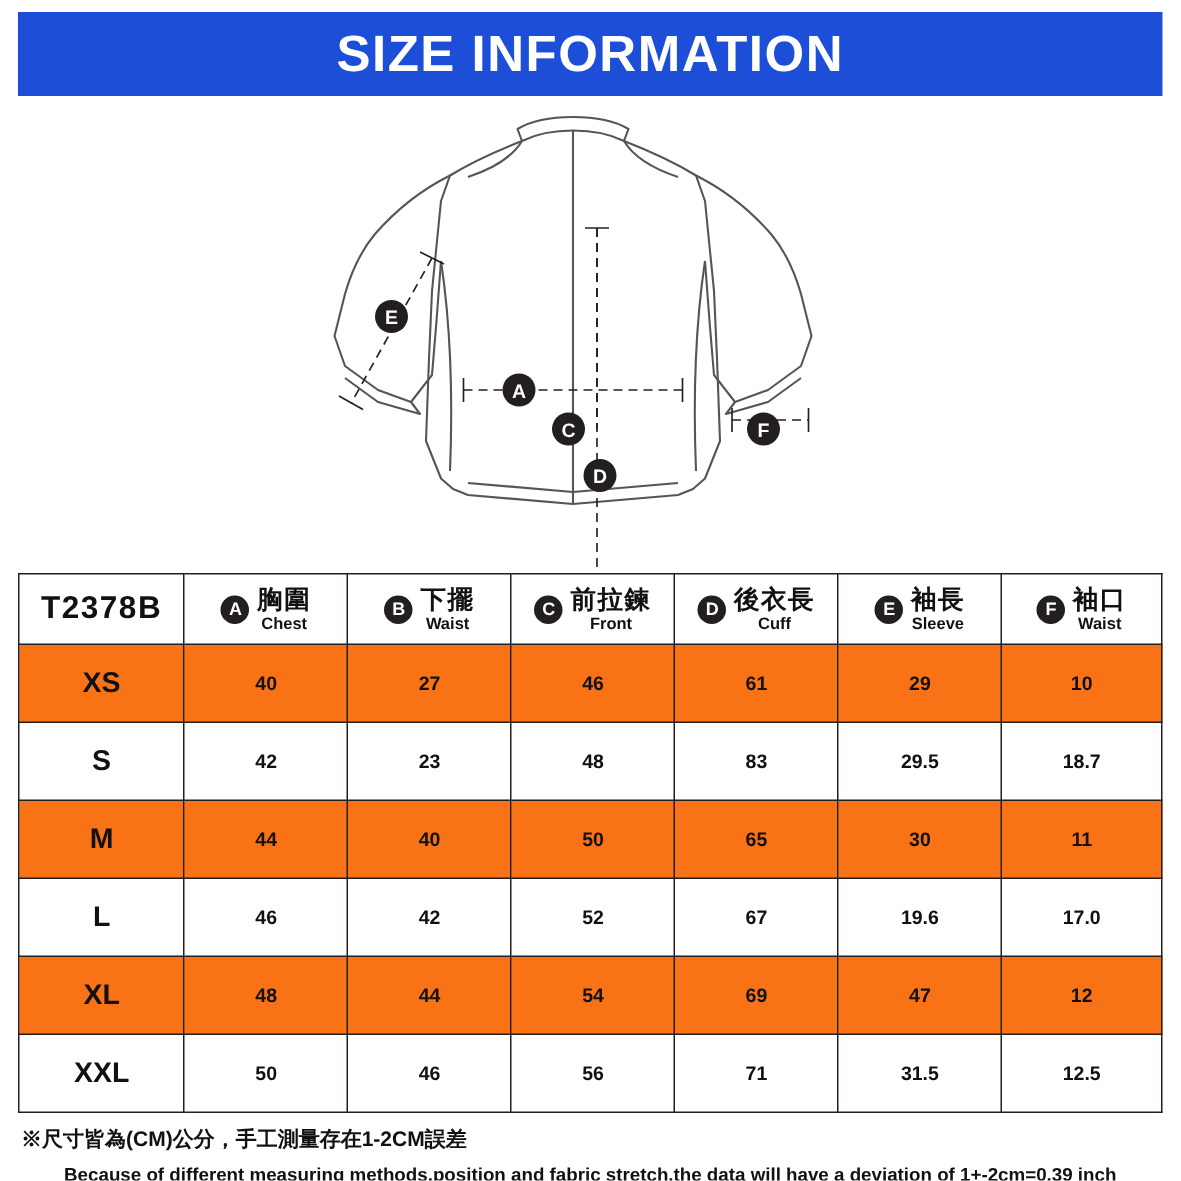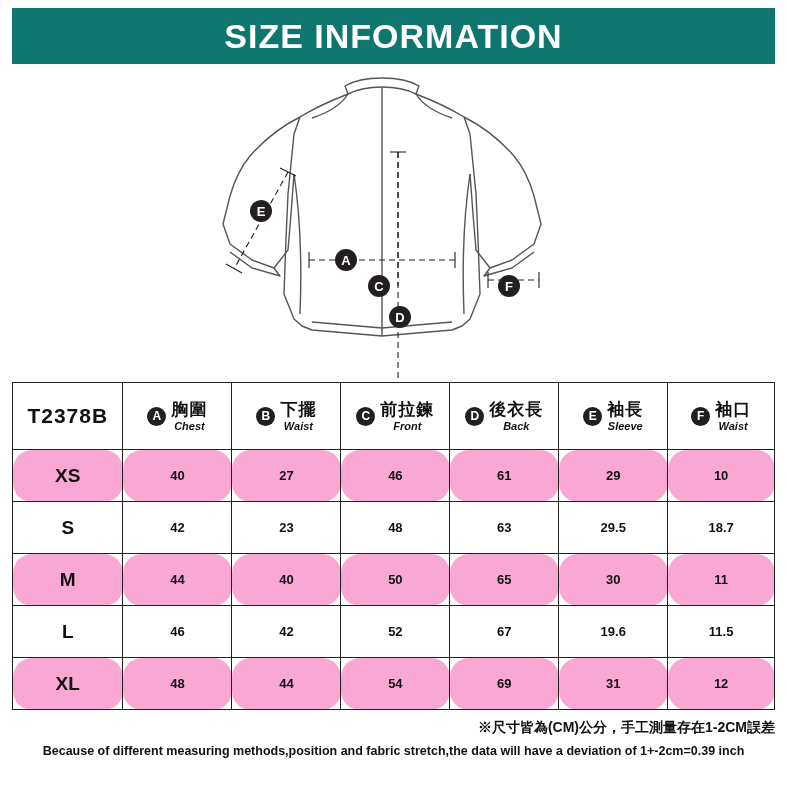--- a/index.html
+++ b/index.html
@@ -20,21 +20,21 @@
     height: 787px;
     box-sizing: border-box;
     padding: 0 12px;
   }
 
   
   .banner {
     position: relative;
     margin: 8px 0 0 0;
     height: 56px;
-    background: #0f766e;
+    background: #1d4ed8;
     display: flex;
     align-items: center;
     justify-content: center;
   }
   .banner-title {
     color: #ffffff;
     font-size: 34px;
     font-weight: bold;
     letter-spacing: 1px;
     font-family: "Liberation Sans", sans-serif;
@@ -59,21 +59,21 @@
     table-layout: fixed;
   }
   table.size-table td, table.size-table th {
     border: 1px solid #231f20;
     text-align: center;
     vertical-align: middle;
     font-family: "Liberation Sans", sans-serif;
   }
   thead th {
     height: 46px;
-    padding: 10px 0;
+    padding: 0 0;
     font-weight: normal;
   }
   .model-cell {
     font-size: 21px;
     font-weight: bold;
     letter-spacing: 1px;
   }
   .hdr-inner {
     display: flex;
     align-items: center;
@@ -100,44 +100,42 @@
     font-size: 17px;
     font-weight: bold;
     letter-spacing: 1px;
     display: block;
   }
   .hdr-en {
     font-size: 11px;
     font-weight: bold;
     display: block;
     margin-top: 1px;
-    font-style: italic;
   }
   tbody td {
     height: 49px;
     font-size: 13px;
     font-weight: bold;
   }
   tbody tr.alt td {
-    background: #f9a8d4;
-    border-radius: 19px;
+    background: #f97316;
   }
   td.size-label {
     font-size: 19px;
     font-weight: bold;
   }
 
   
   .notes {
     margin-top: 9px;
   }
   .note-cn {
     font-size: 14px;
     font-weight: bold;
-    text-align: right;
+    text-align: left;
     margin-left: 2px;
   }
   .note-en {
     font-size: 12.5px;
     font-weight: bold;
     text-align: center;
     margin-top: 7px;
   }
 </style>
 </head>
@@ -267,21 +265,21 @@
               <span class="hdr-cn">前拉鍊</span>
               <span class="hdr-en">Front</span>
             </span>
           </div>
         </th>
         <th>
           <div class="hdr-inner">
             <span class="circle-letter">D</span>
             <span class="hdr-text">
               <span class="hdr-cn">後衣長</span>
-              <span class="hdr-en">Back</span>
+              <span class="hdr-en">Cuff</span>
             </span>
           </div>
         </th>
         <th>
           <div class="hdr-inner">
             <span class="circle-letter">E</span>
             <span class="hdr-text">
               <span class="hdr-cn">袖長</span>
               <span class="hdr-en">Sleeve</span>
             </span>
@@ -306,50 +304,59 @@
         <td>46</td>
         <td>61</td>
         <td>29</td>
         <td>10</td>
       </tr>
       <tr>
         <td class="size-label">S</td>
         <td>42</td>
         <td>23</td>
         <td>48</td>
-        <td>63</td>
+        <td>83</td>
         <td>29.5</td>
         <td>18.7</td>
       </tr>
       <tr class="alt">
         <td class="size-label">M</td>
         <td>44</td>
         <td>40</td>
         <td>50</td>
         <td>65</td>
         <td>30</td>
         <td>11</td>
       </tr>
       <tr>
         <td class="size-label">L</td>
         <td>46</td>
         <td>42</td>
         <td>52</td>
         <td>67</td>
         <td>19.6</td>
-        <td>11.5</td>
+        <td>17.0</td>
       </tr>
       <tr class="alt">
         <td class="size-label">XL</td>
         <td>48</td>
         <td>44</td>
         <td>54</td>
         <td>69</td>
-        <td>31</td>
+        <td>47</td>
         <td>12</td>
+      </tr>
+      <tr>
+        <td class="size-label">XXL</td>
+        <td>50</td>
+        <td>46</td>
+        <td>56</td>
+        <td>71</td>
+        <td>31.5</td>
+        <td>12.5</td>
       </tr>
     </tbody>
   </table>
 
   <div class="notes">
     <div class="note-cn">※尺寸皆為(CM)公分，手工測量存在1-2CM誤差</div>
     <div class="note-en">Because of different measuring methods,position and fabric stretch,the data will have a deviation of 1+-2cm=0.39 inch</div>
   </div>
 
 </div>

